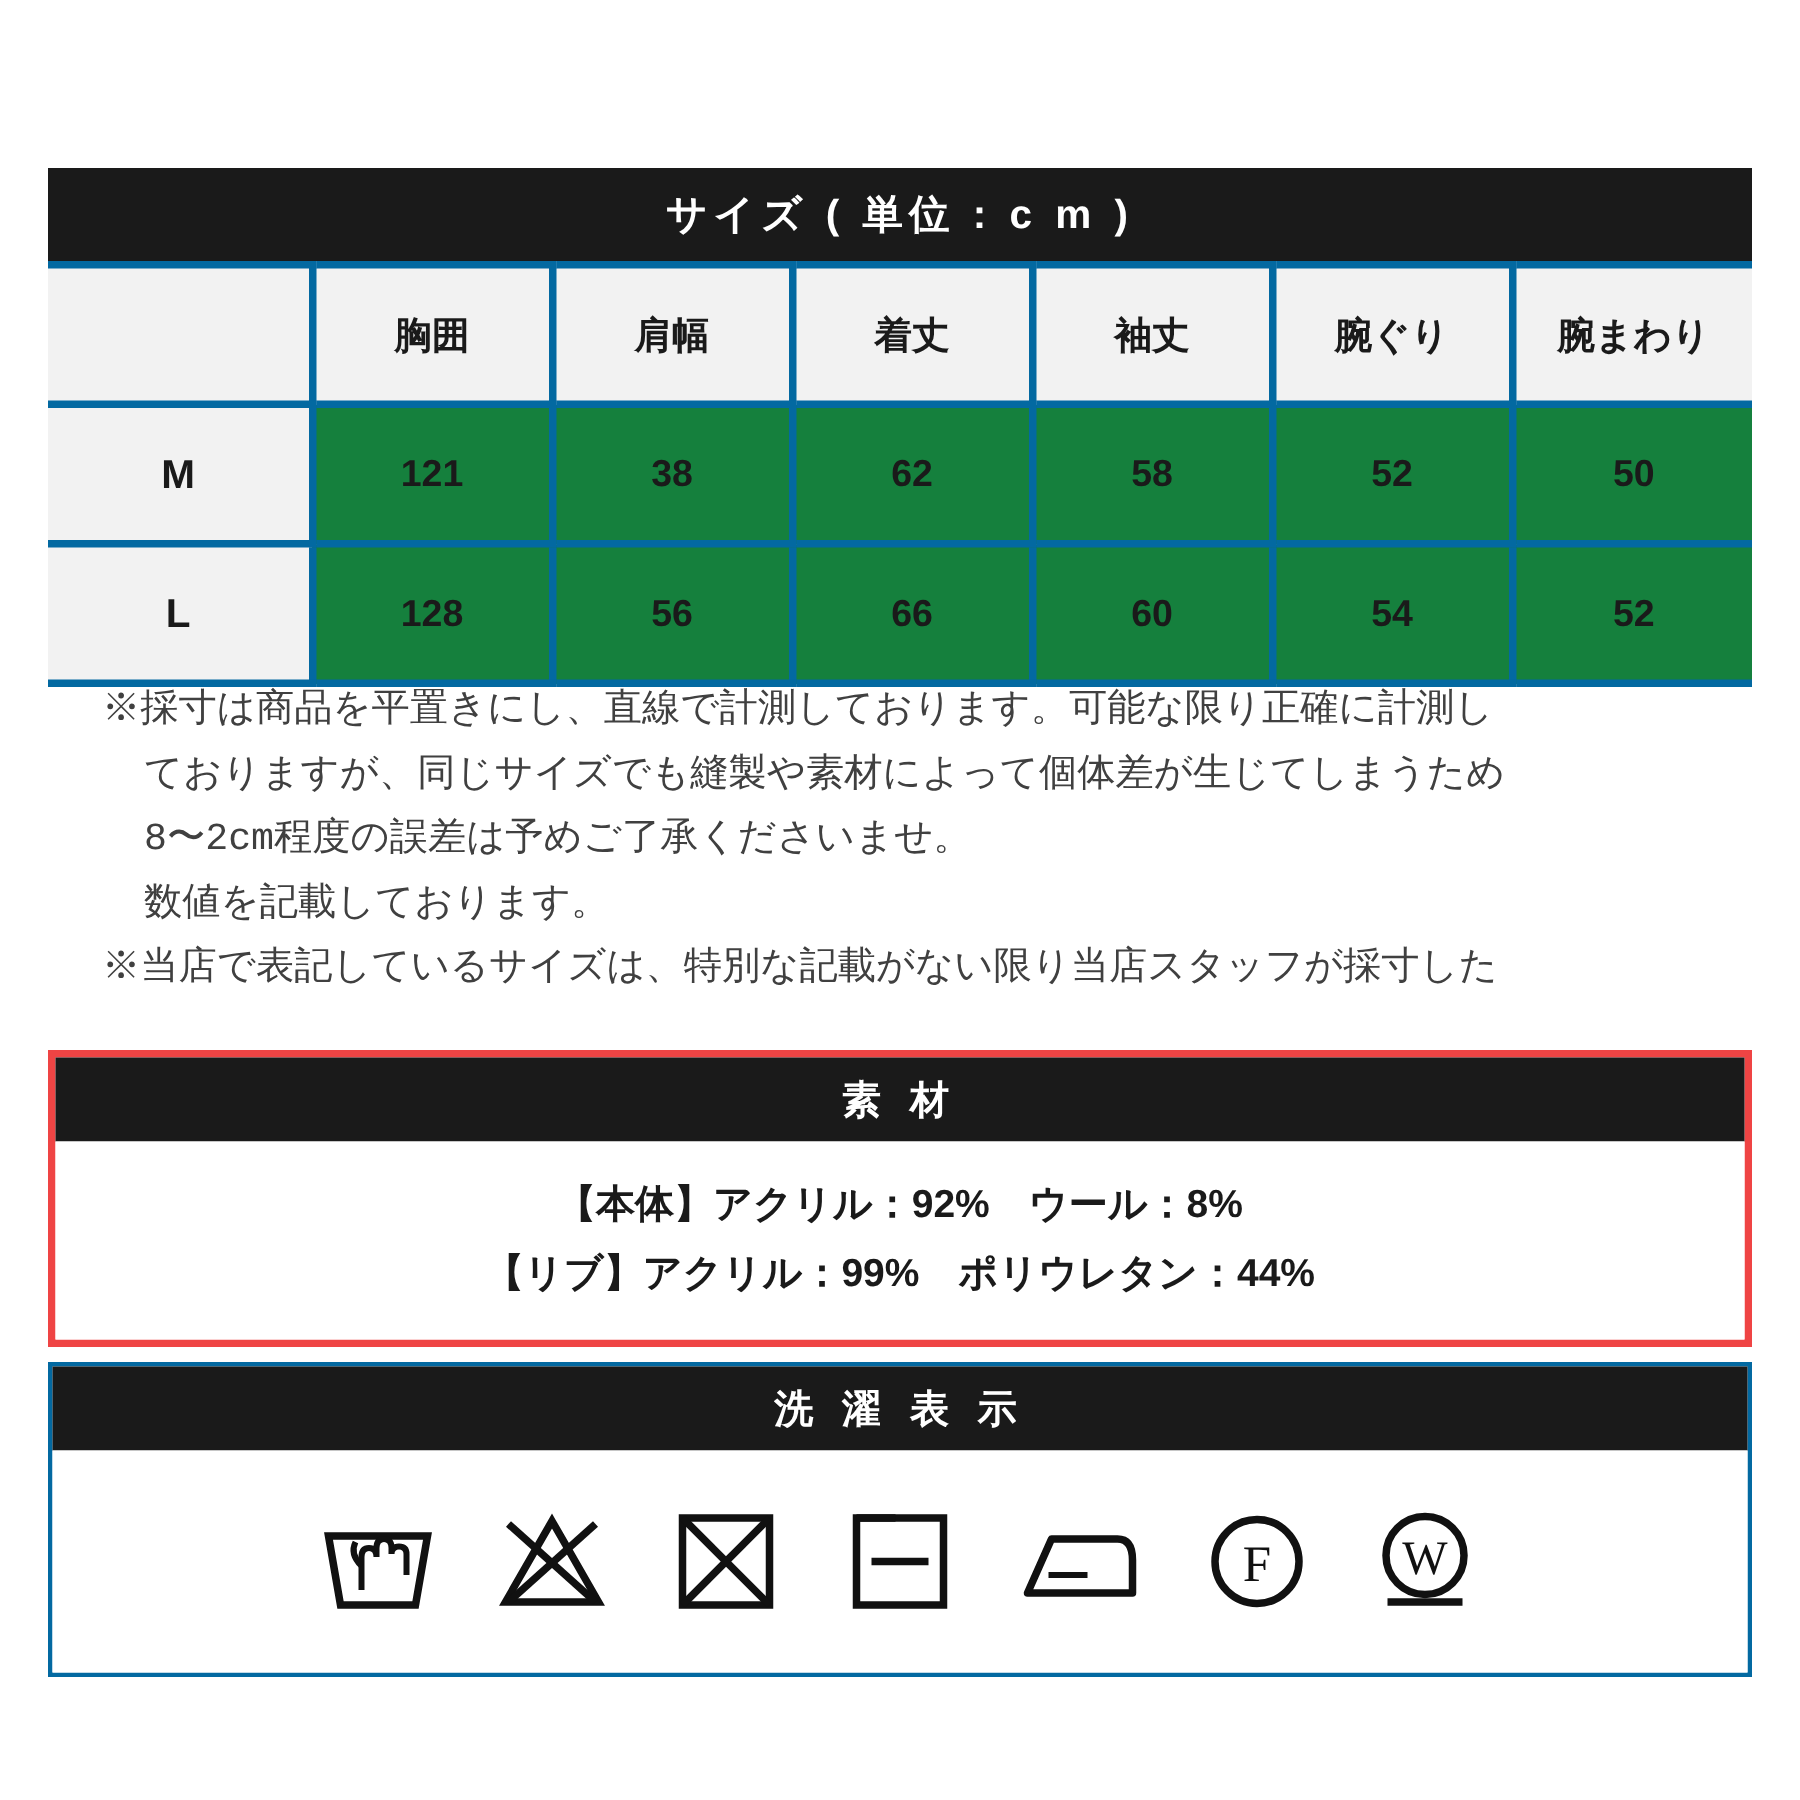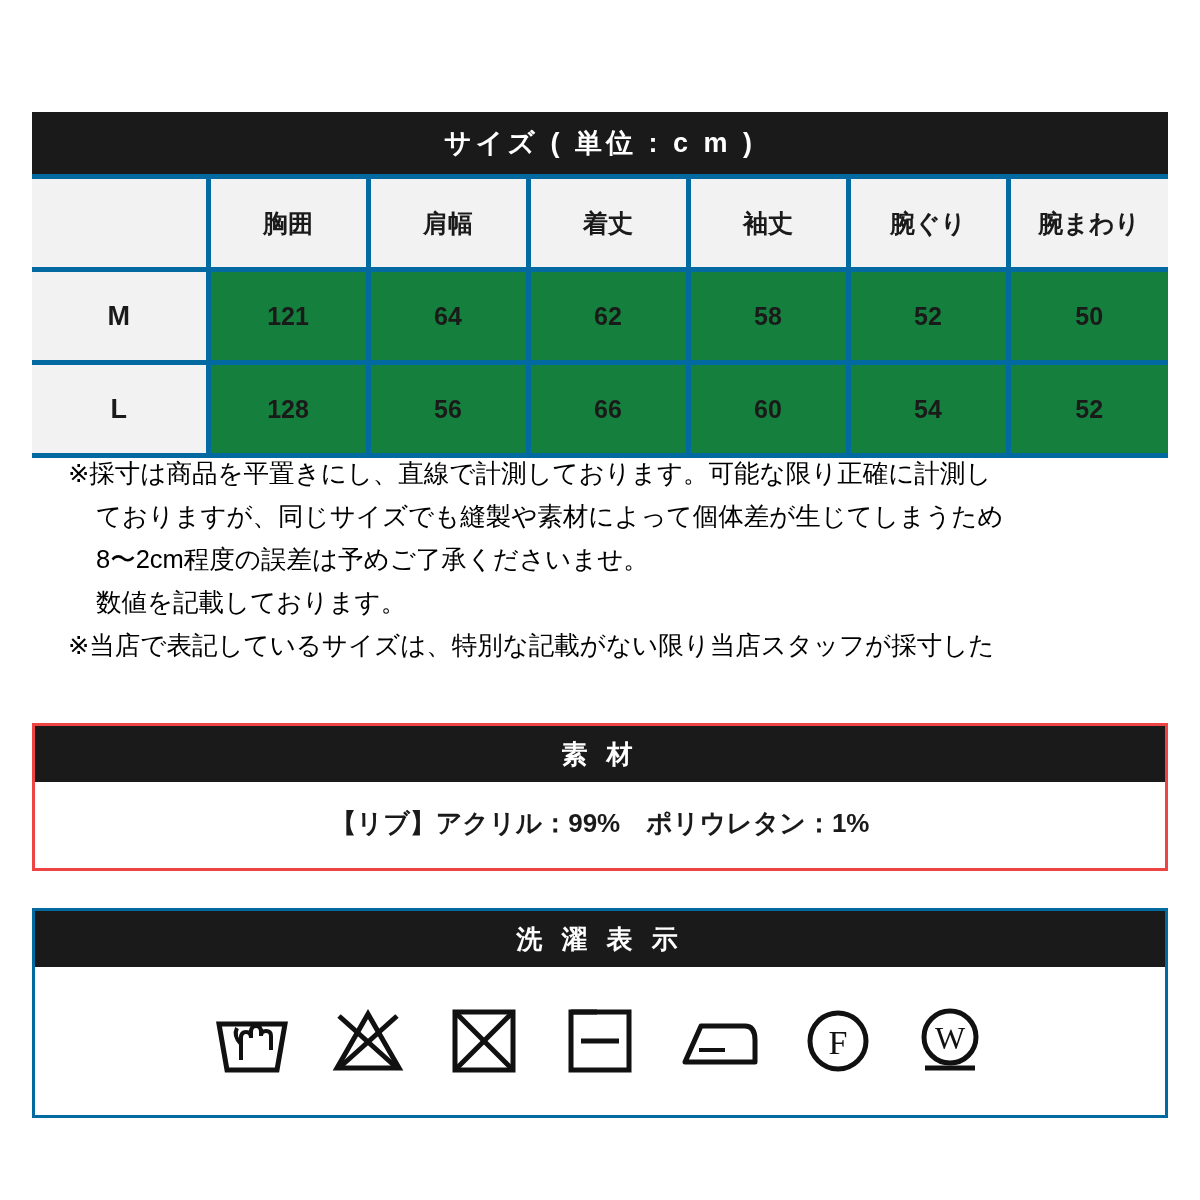--- a/index.html
+++ b/index.html
@@ -73,38 +73,39 @@
   table.size col.first { width: 176px; }
 
   
   .notes {
     position: absolute;
     left: 68px;
     top: 452px;
     width: 1070px;
     font-size: 25.5px;
     line-height: 43px;
-    color: #000000;
+    color: #404040;
+    font-family: Liberation Mono, monospace;
   }
   .notes p {
     margin: 0;
     text-indent: 0;
     padding-left: 28px;
   }
   .notes p .lead {
     margin-left: -28px;
   }
 
   
   .material-block {
     position: absolute;
     left: 32px;
-    top: 723px;
+    top: 700px;
     width: 1136px;
-    border: 3px solid #ef4444;
+    border: 5px solid #ef4444;
     box-sizing: border-box;
   }
   .material-band {
     background: #1a1a1a;
     color: #ffffff;
     text-align: center;
     font-size: 26px;
     font-weight: bold;
     letter-spacing: 6px;
     height: 56px;
@@ -178,21 +179,21 @@
           <th>着丈</th>
           <th>袖丈</th>
           <th>腕ぐり</th>
           <th>腕まわり</th>
         </tr>
       </thead>
       <tbody>
         <tr>
           <th>M</th>
           <td>121</td>
-          <td>64</td>
+          <td>38</td>
           <td>62</td>
           <td>58</td>
           <td>52</td>
           <td>50</td>
         </tr>
         <tr>
           <th>L</th>
           <td>128</td>
           <td>56</td>
           <td>66</td>
@@ -208,21 +209,22 @@
     <p><span class="lead">※採寸は商品を平置きにし、直線で計測しております。可能な限り正確に計測し</span></p>
     <p>ておりますが、同じサイズでも縫製や素材によって個体差が生じてしまうため</p>
     <p>8〜2cm程度の誤差は予めご了承くださいませ。</p>
     <p>数値を記載しております。</p>
     <p><span class="lead">※当店で表記しているサイズは、特別な記載がない限り当店スタッフが採寸した</span></p>
   </div>
 
   <div class="material-block">
     <div class="material-band">素 材</div>
     <div class="material-body">
-      <div>【リブ】アクリル：99%　ポリウレタン：1%</div>
+      <div>【本体】アクリル：92%　ウール：8%</div>
+      <div>【リブ】アクリル：99%　ポリウレタン：44%</div>
     </div>
   </div>
 
   <div class="wash-block">
     <div class="wash-band">洗 濯 表 示</div>
     <div class="wash-body">
 
       <span>
         <svg width="82" height="74" viewBox="0 0 82 74">
           <path d="M8 20 H74 L66 66 H16 Z" fill="none" stroke="#111" stroke-width="5"></path>

